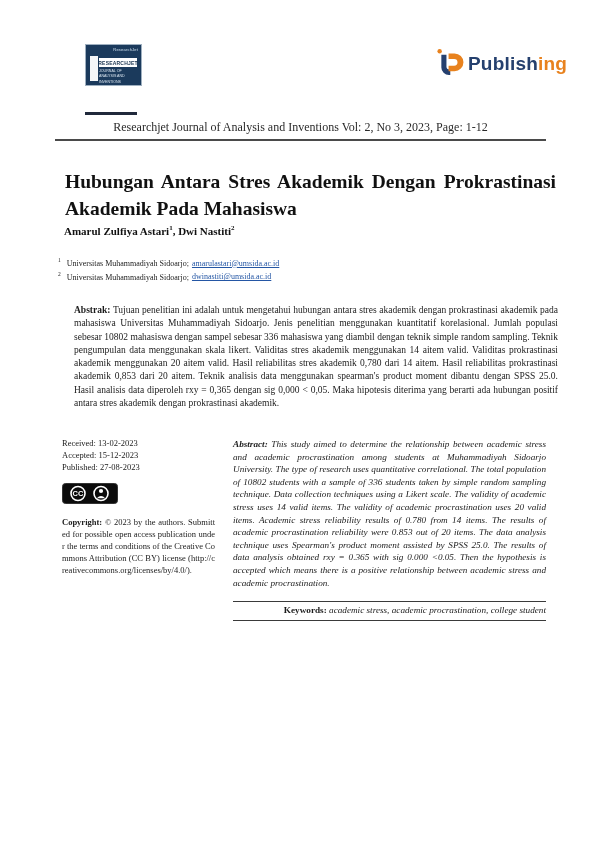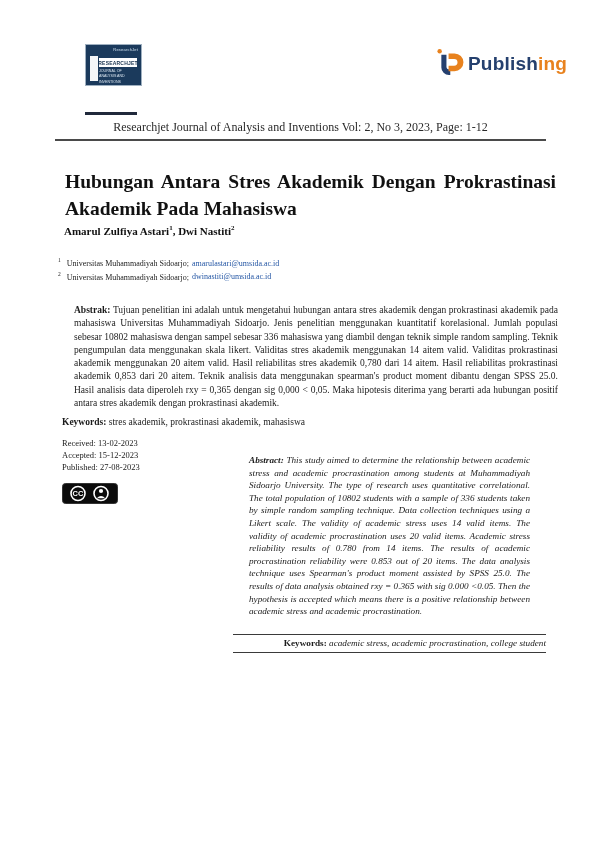--- a/index.html
+++ b/index.html
@@ -64,21 +64,21 @@
     position:absolute;left:64px;top:224px;width:491px;
     font-size:11px;font-weight:bold;color:#111;
   }
   .authors sup{font-size:7px;}
   .affiliations{
     position:absolute;left:58px;top:256px;width:480px;
     font-size:8px;line-height:1.5;color:#222;
   }
   .aff-row sup{font-size:5.5px;margin-right:6px;}
   .aff-row .aff-email{margin-left:3px;}
-  a.link{color:#2456a4;cursor:pointer;}
+  a.link{color:#2456a4;text-decoration:underline;cursor:pointer;}
 
   
   .abstrak{
     position:absolute;left:62px;top:292px;width:484px;
     font-size:9.5px;line-height:1.4;text-align:justify;color:#1b1b1b;
   }
   .keywords-id{
     position:absolute;left:62px;top:417px;width:484px;
     font-size:9.5px;color:#1b1b1b;
   }
@@ -151,46 +151,46 @@
     <div class="aff-row">
       <sup>2</sup><span>Universitas Muhammadiyah Sidoarjo;</span><a class="link aff-email">dwinastiti@umsida.ac.id</a>
     </div>
   </div>
 
   <p class="abstrak" style="margin:12px;">
     <span class="kw-label">Abstrak:</span>
     <span>Tujuan penelitian ini adalah untuk mengetahui hubungan antara stres akademik dengan prokrastinasi akademik pada mahasiswa Universitas Muhammadiyah Sidoarjo. Jenis penelitian menggunakan kuantitatif korelasional. Jumlah populasi sebesar 10802 mahasiswa dengan sampel sebesar 336 mahasiswa yang diambil dengan teknik simple random sampling. Teknik pengumpulan data menggunakan skala likert. Validitas stres akademik menggunakan 14 aitem valid. Validitas prokrastinasi akademik menggunakan 20 aitem valid. Hasil reliabilitas stres akademik 0,780 dari 14 aitem. Hasil reliabilitas prokrastinasi akademik 0,853 dari 20 aitem. Teknik analisis data menggunakan spearman's product moment dibantu dengan SPSS 25.0. Hasil analisis data diperoleh rxy = 0,365 dengan sig 0,000 &lt; 0,05. Maka hipotesis diterima yang berarti ada hubungan positif antara stres akademik dengan prokrastinasi akademik.</span>
   </p>
 
-  <div class="keywords-id">
-    <span class="kw-label">Keywords:</span>
-    <span>stres akademik, prokrastinasi akademik, mahasiswa</span>
-  </div>
 
   <div class="sidecol">
 
     <div class="block">
       <div>Received: 13-02-2023</div>
       <div>Accepted: 15-12-2023</div>
       <div>Published: 27-08-2023</div>
     </div>
 
     <svg class="cc-badge" width="56" height="21" viewBox="0 0 56 21">
       <rect x="0.5" y="0.5" width="55" height="20" rx="3" fill="#0b0b0b" stroke="#333"></rect>
       <circle cx="16" cy="10.5" r="7" fill="none" stroke="#ffffff" stroke-width="1.6"></circle>
       <text x="16" y="13.3" font-size="7.5" font-weight="bold" fill="#ffffff" text-anchor="middle" font-family="Liberation Sans, sans-serif">CC</text>
       <circle cx="39" cy="10.5" r="7" fill="none" stroke="#ffffff" stroke-width="1.6"></circle>
       <circle cx="39" cy="8" r="2.1" fill="#ffffff"></circle>
       <path d="M34.8 15.2 q4.2 -4.6 8.4 0 z" fill="#ffffff"></path>
     </svg>
 
+    <p class="copyright" style="margin:0;">
+      <span class="kw-label">Copyright:</span>
+      <span class="cr-url">© 2023 by the authors. Submitted for possible open access publication under the terms and conditions of the Creative Commons Attribution (CC BY) license (http://creativecommons.org/licenses/by/4.0/).</span>
+    </p>
   </div>
 
   <div class="maincol">
-    <p class="abstract-en" style="margin:16px;">
+    <p class="abstract-en" style="margin:0;">
       <span class="ab-label">Abstract:</span>
       <span>This study aimed to determine the relationship between academic stress and academic procrastination among students at Muhammadiyah Sidoarjo University. The type of research uses quantitative correlational. The total population of 10802 students with a sample of 336 students taken by simple random sampling technique. Data collection techniques using a Likert scale. The validity of academic stress uses 14 valid items. The validity of academic procrastination uses 20 valid items. Academic stress reliability results of 0.780 from 14 items. The results of academic procrastination reliability were 0.853 out of 20 items. The data analysis technique uses Spearman's product moment assisted by SPSS 25.0. The results of data analysis obtained rxy = 0.365 with sig 0.000 &lt;0.05. Then the hypothesis is accepted which means there is a positive relationship between academic stress and academic procrastination.</span>
     </p>
     <div class="keywords-en">
       <span class="kw-label">Keywords:</span>
       <span>academic stress, academic procrastination, college student</span>
     </div>
   </div>
 
 </div>

